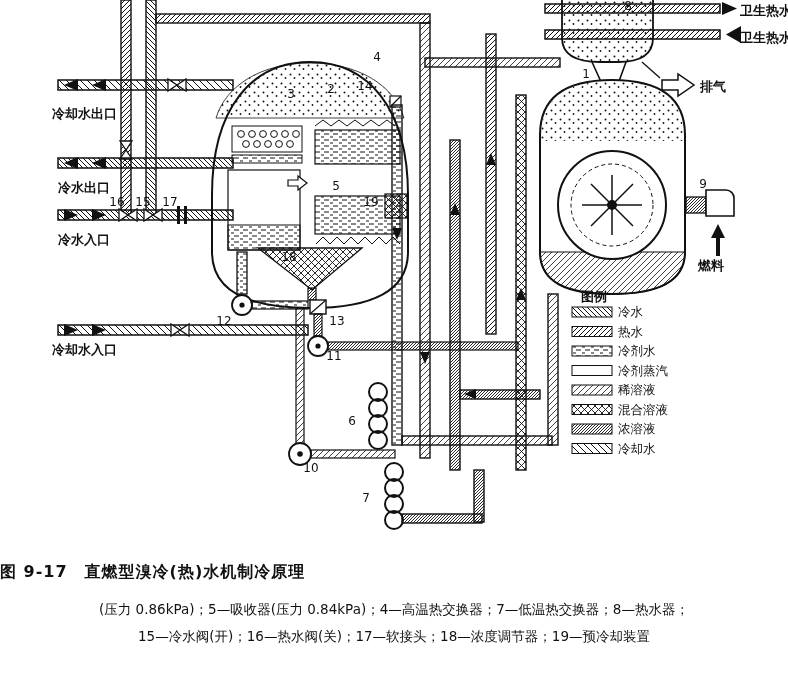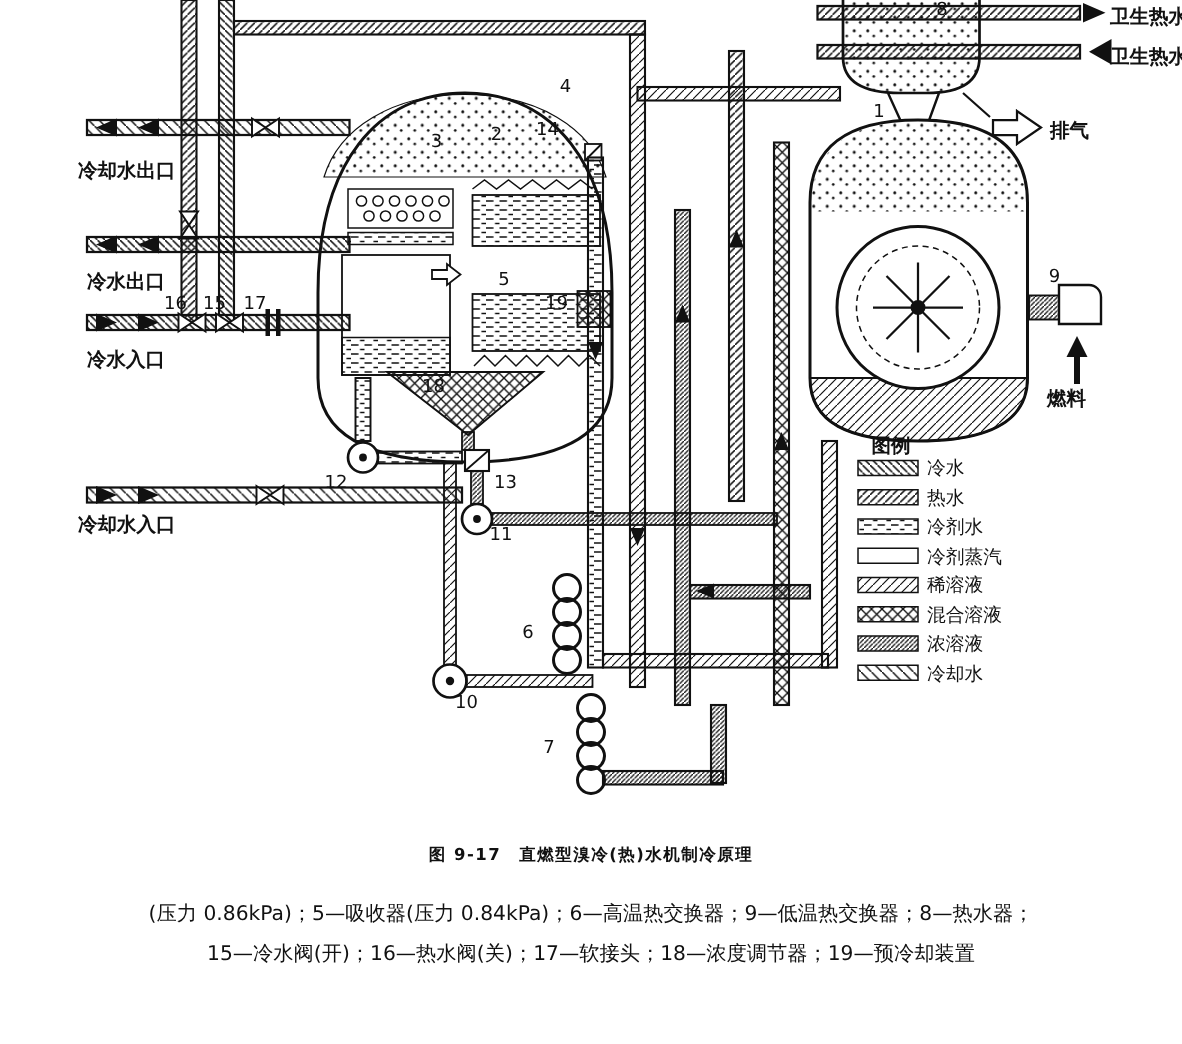--- a/index.html
+++ b/index.html
@@ -7,22 +7,22 @@
     position:relative;width:788px;height:696px;background:#ffffff;
     overflow:hidden;color:#111;
     font-family:"DejaVu Sans","Liberation Sans",sans-serif;
   }
   svg{position:absolute;left:0;top:0;}
   svg text{fill:#111;font-family:"DejaVu Sans","Liberation Sans",sans-serif;}
   .lbl{font-size:13px;font-weight:600;}
   .num{font-size:12px;text-anchor:middle;}
   .legend-label{font-size:12.5px;}
   .caption{
-    position:absolute;left:0;top:562px;width:100%;text-align:center;
-    font-size:11px;font-weight:bold;letter-spacing:1px;
+    position:absolute;left:0;top:562px;width:100%;text-align:left;
+    font-size:16px;font-weight:bold;letter-spacing:1px;
   }
   .desc{
     position:absolute;left:0;top:596px;width:100%;text-align:center;
     font-size:13.5px;line-height:26.5px;
   }
 </style>
 </head>
 <body>
 
 <div class="page">
@@ -284,17 +284,17 @@
     <rect x="572" y="424" width="40" height="10" fill="url(#patDense)" stroke="#111"></rect>
     <text class="legend-label" x="618" y="433">浓溶液</text>
 
     <rect x="572" y="443.5" width="40" height="10" fill="url(#patCool)" stroke="#111"></rect>
     <text class="legend-label" x="618" y="453">冷却水</text>
   </g>
 </svg>
 
 <div class="caption">图 9-17　直燃型溴冷(热)水机制冷原理</div>
 <div class="desc">
-  <div>(压力 0.86kPa)；5—吸收器(压力 0.84kPa)；6—高温热交换器；9—低温热交换器；8—热水器；</div>
+  <div>(压力 0.86kPa)；5—吸收器(压力 0.84kPa)；4—高温热交换器；7—低温热交换器；8—热水器；</div>
   <div>15—冷水阀(开)；16—热水阀(关)；17—软接头；18—浓度调节器；19—预冷却装置</div>
 </div>
 
 </div>
 
 </body></html>

